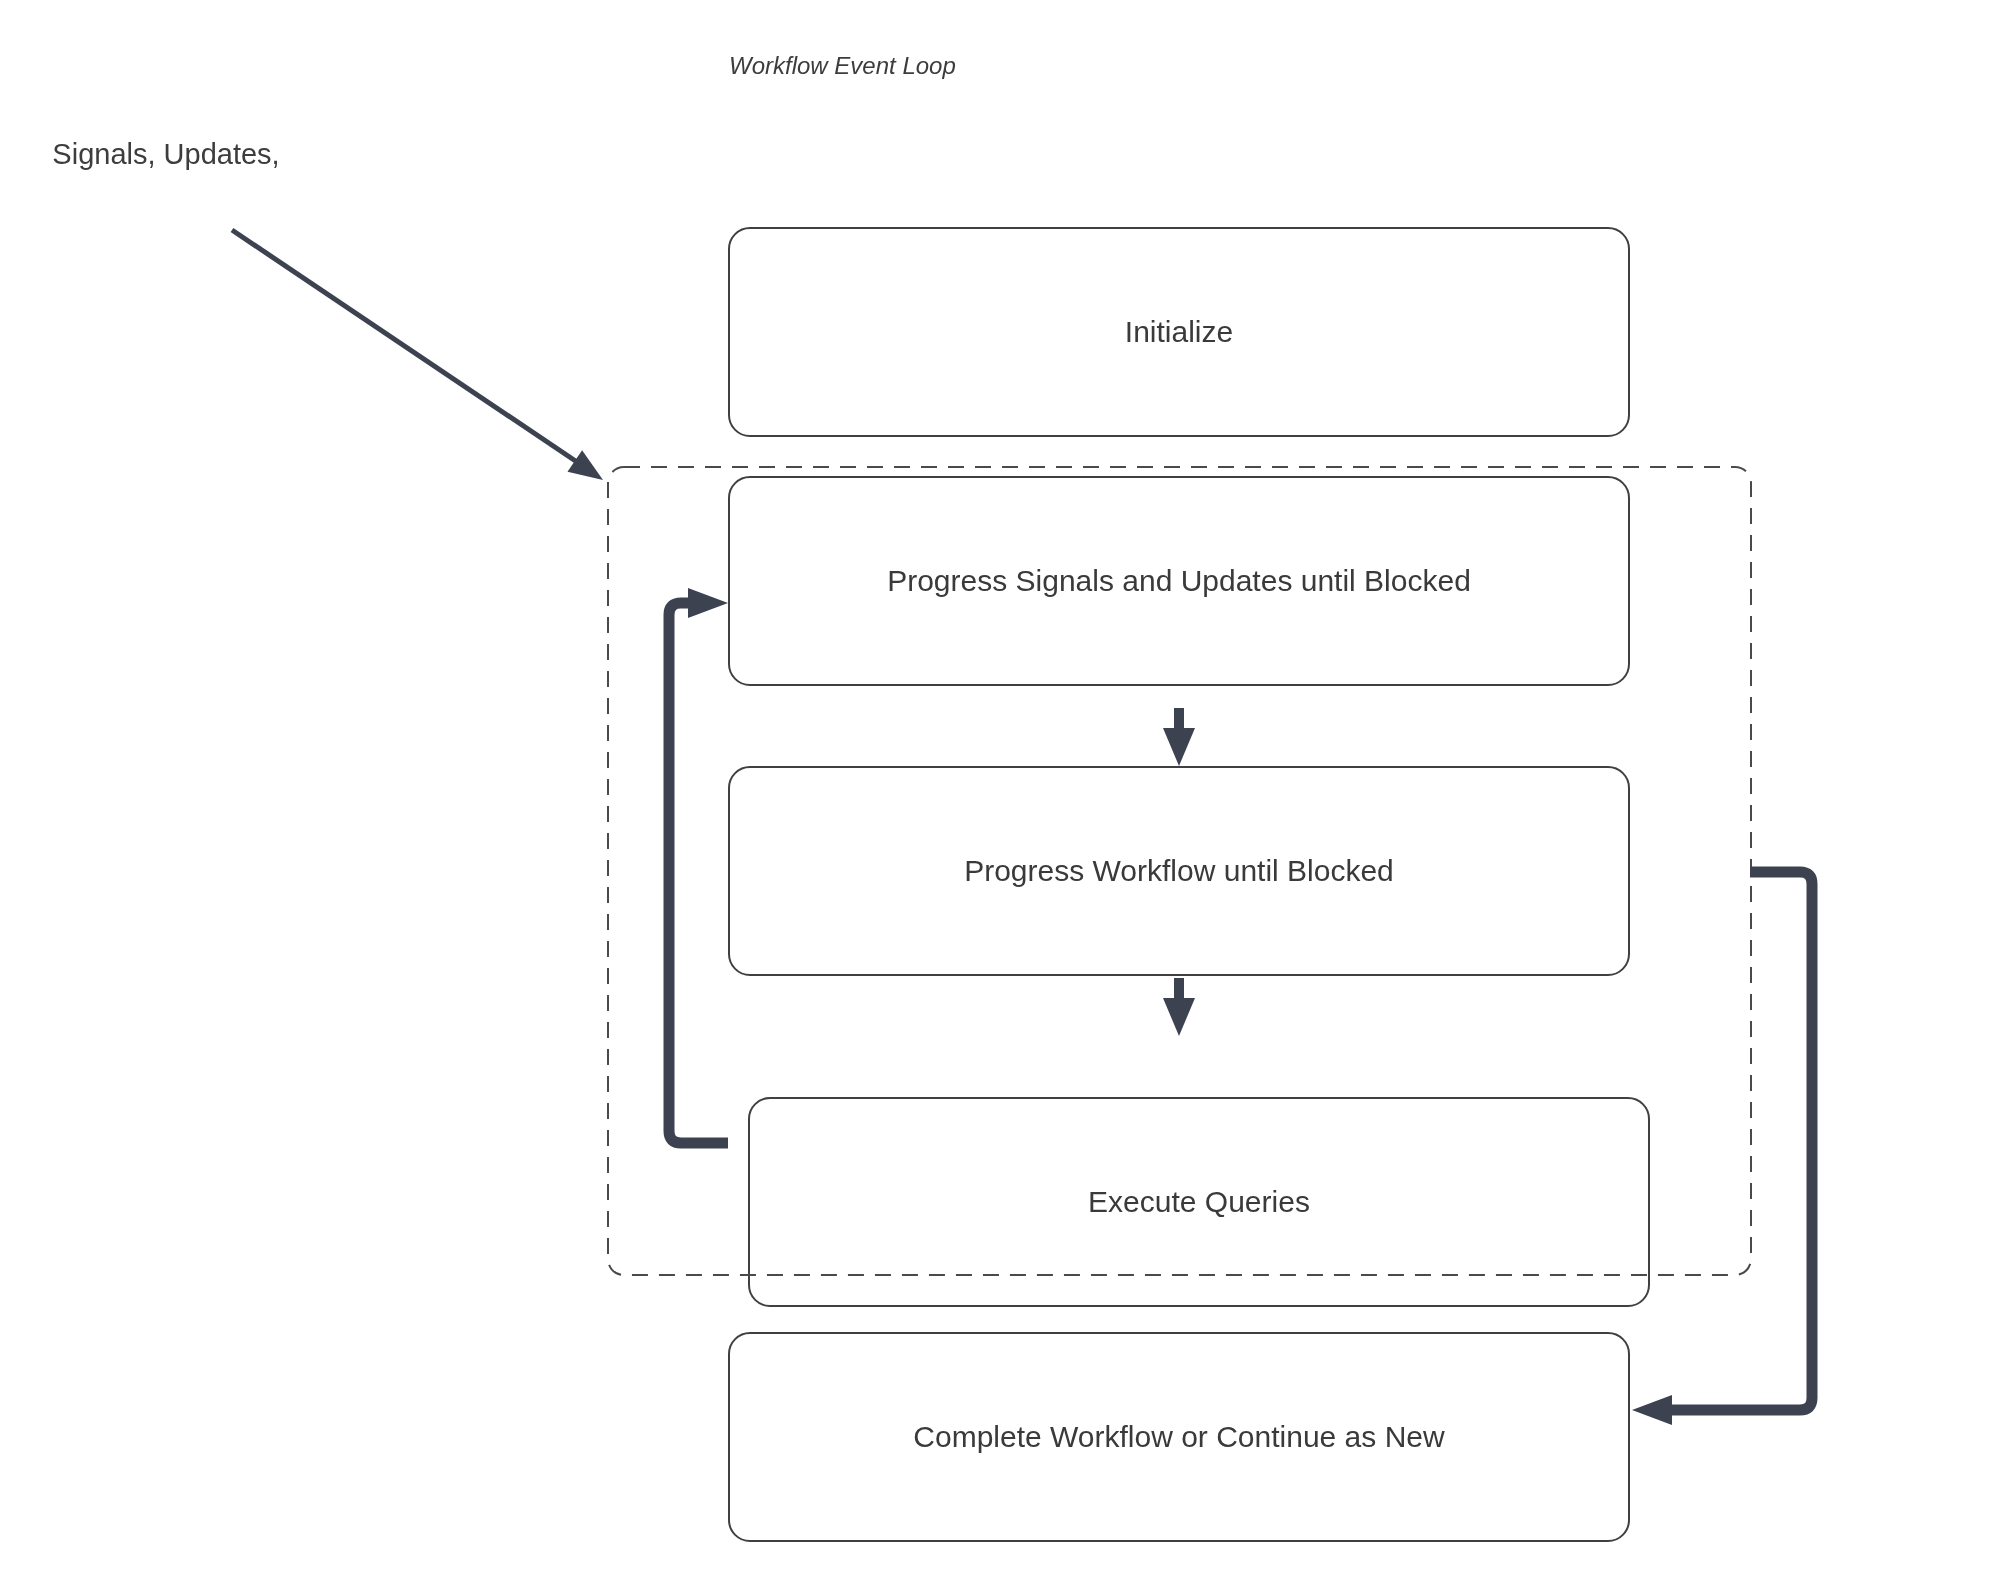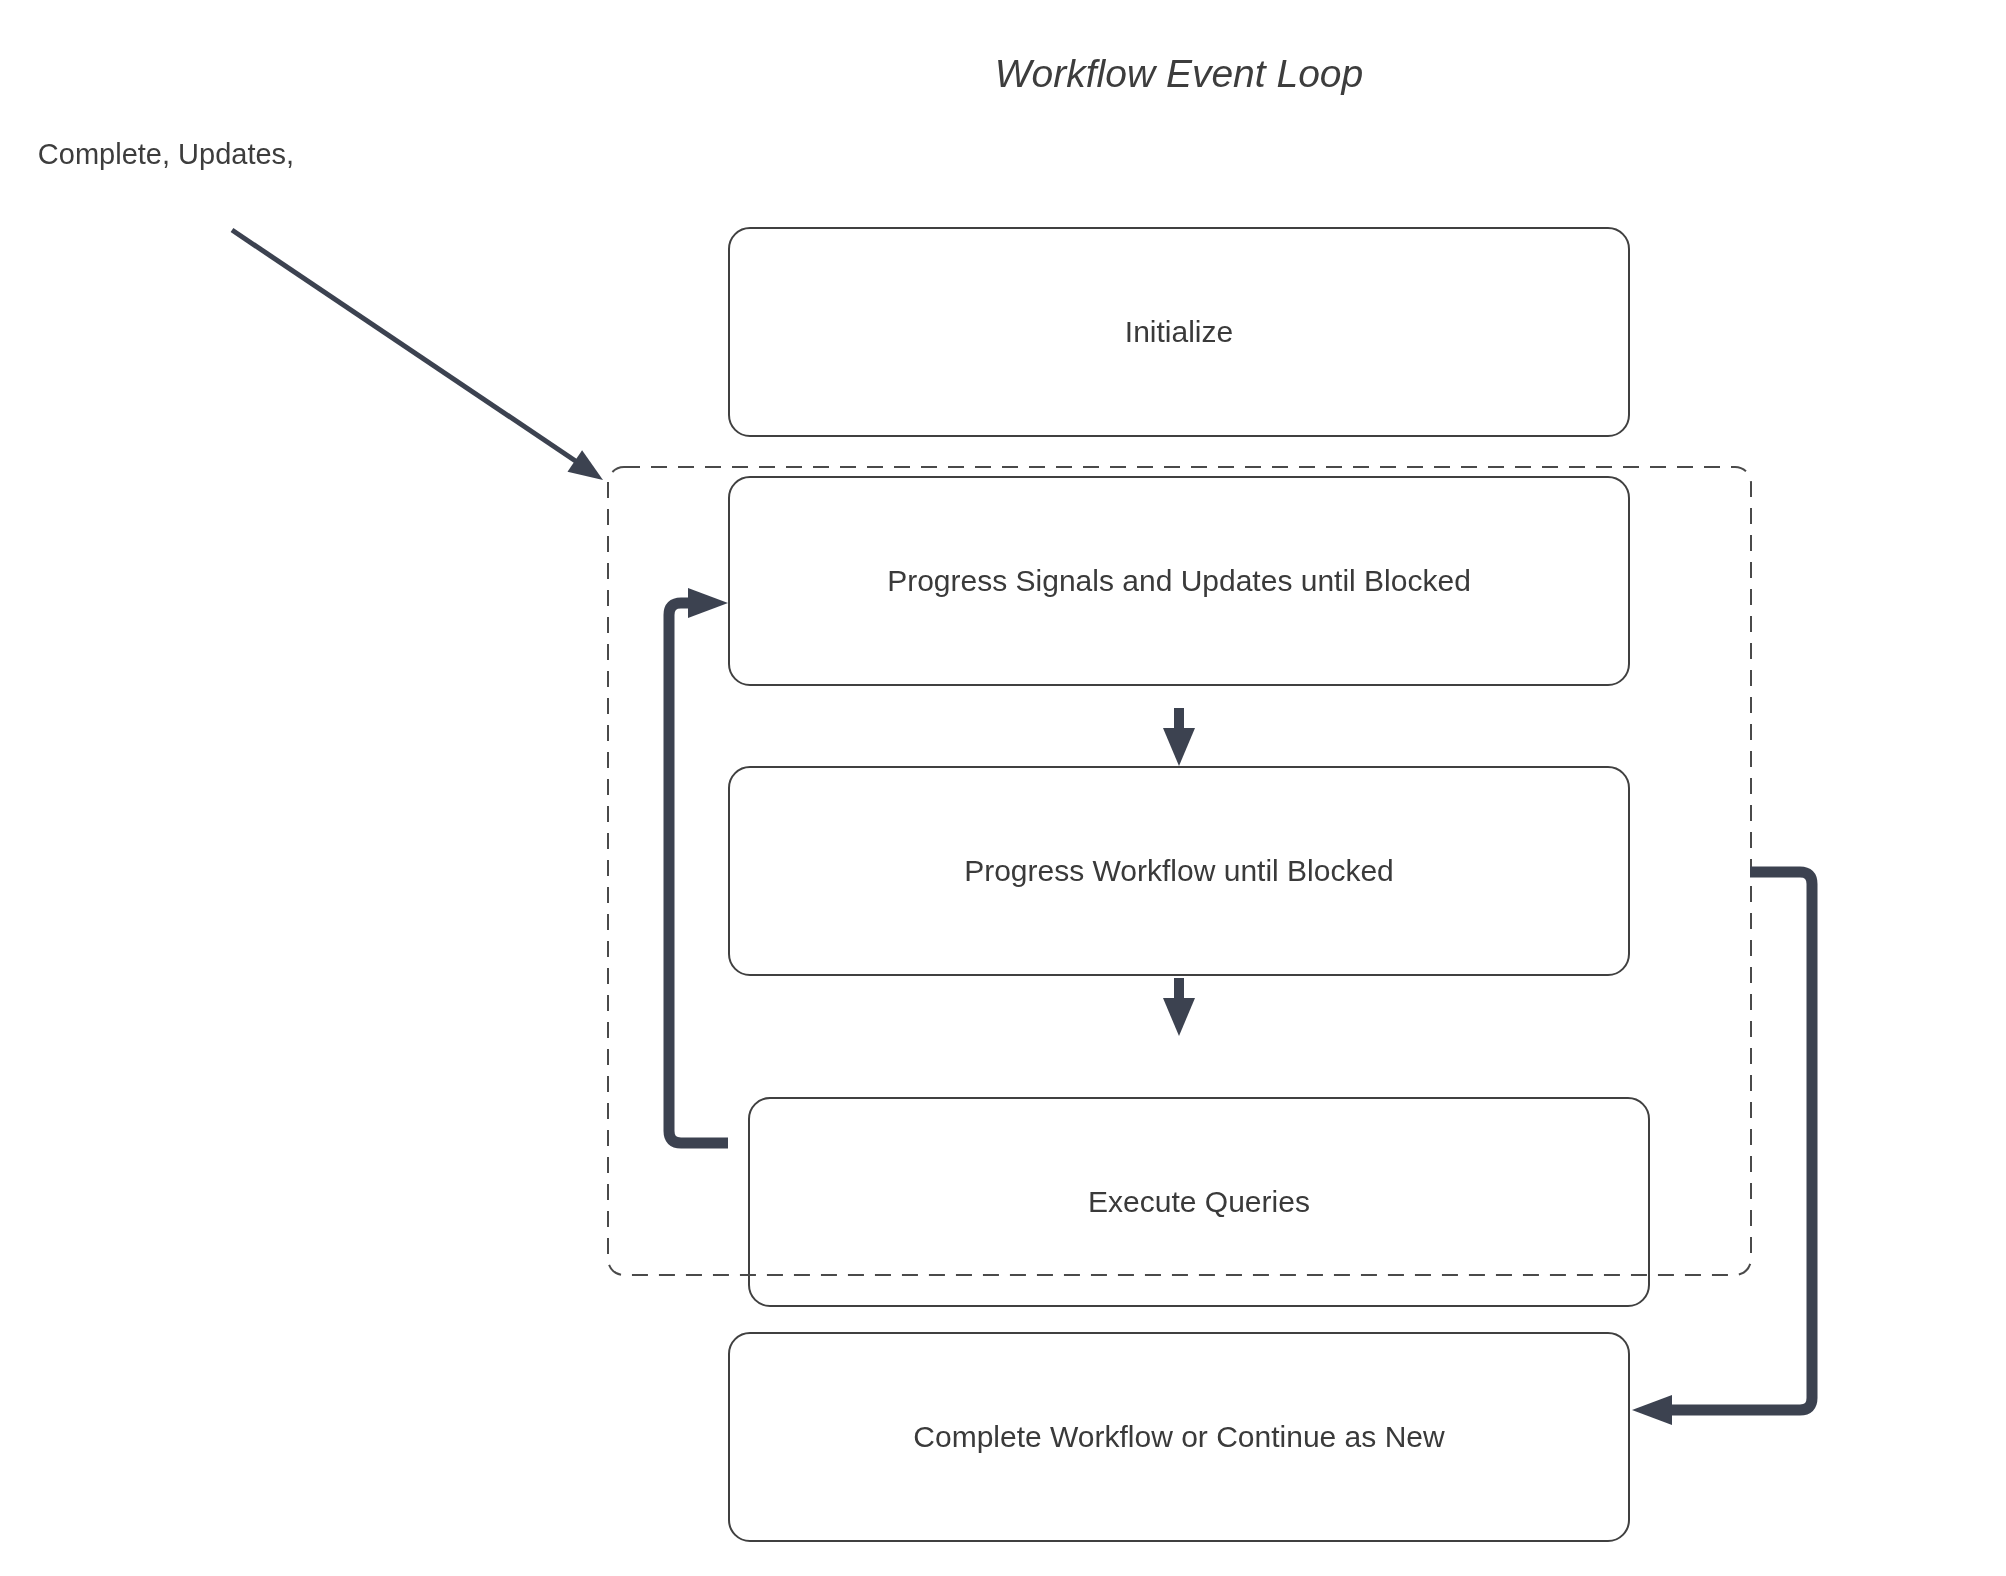--- a/index.html
+++ b/index.html
@@ -14,22 +14,21 @@
     position:relative;
     width:2006px;height:1576px;
     background:var(--background);
     font-family:"Liberation Sans", sans-serif;
     color:var(--text);
     overflow:hidden;
   }
   .diagram-title{
     position:absolute;
     left:729px;top:52px;width:900px;
-    text-align:center;
-    font-size:39px;
+    font-size:24px;
     font-style:italic;
     color:#3d3d3d;
   }
   .input-label{
     position:absolute;
     left:20px;top:132px;width:292px;
     text-align:center;
     font-size:29px;
     line-height:44px;
     color:#3d3d3d;
@@ -84,21 +83,21 @@
   .head{fill:var(--arrow);stroke:none;}
 </style>
 </head>
 <body>
 
 <div class="canvas">
 
   <div class="diagram-title">Workflow Event Loop</div>
 
   <div class="input-label">
-    <span>Complete, Updates,</span>
+    <span>Signals, Updates,</span>
   </div>
 
   <div class="node node-initialize">
     <span>Initialize</span>
   </div>
 
   <div class="node node-progress-signals">
     <span>Progress Signals and Updates until Blocked</span>
   </div>
 

